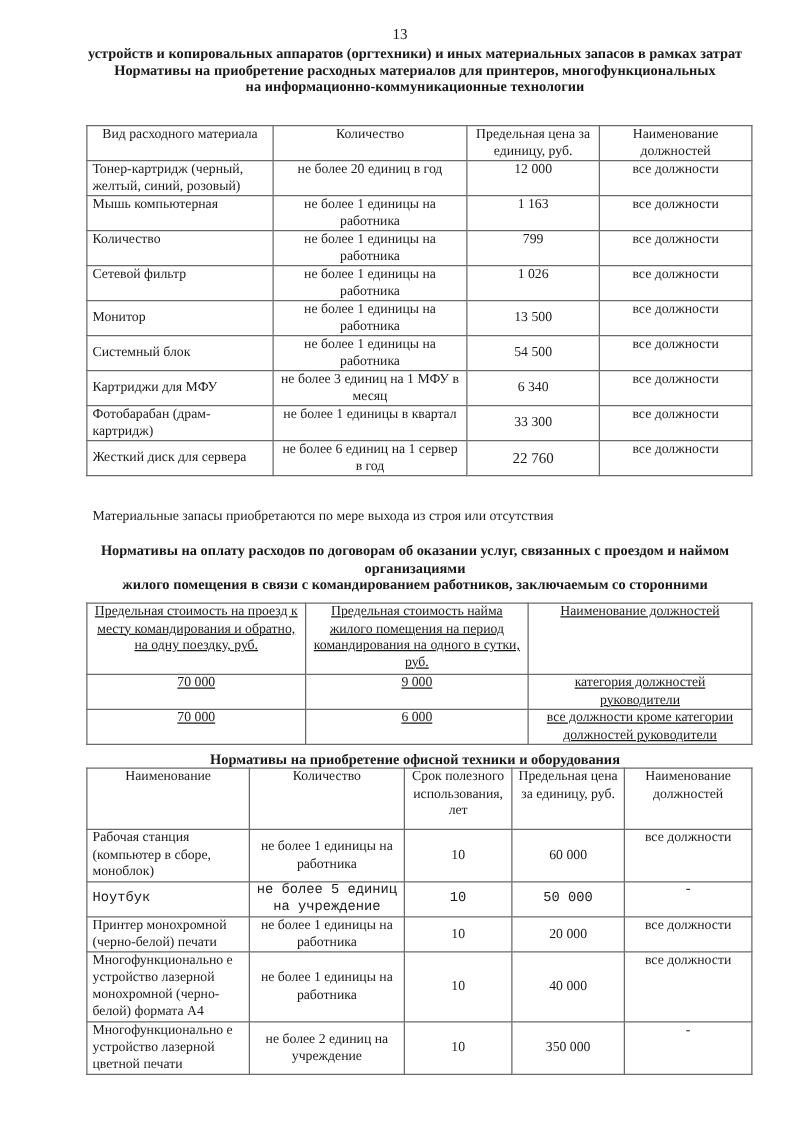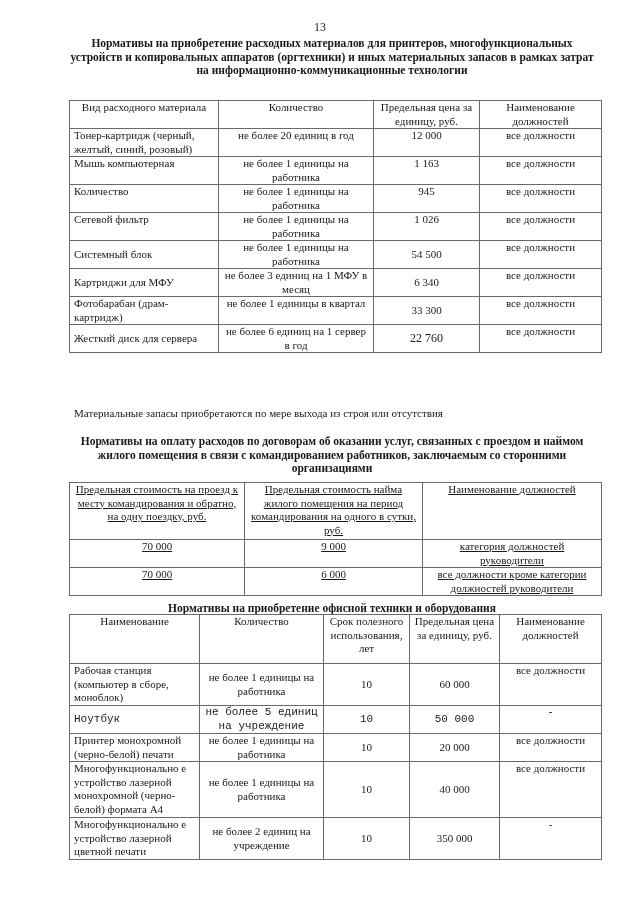--- a/index.html
+++ b/index.html
@@ -31,22 +31,22 @@
     .note {
       position: absolute; left: 74px; top: 407px; font-size: 11px;
     }
   </style>
 </head>
 <body>
 
 <div class="page-number">13</div>
 
 <div class="section-title" style="top:37px;">
+  <div style="margin-left:-8px;margin-right:-8px;">устройств и копировальных аппаратов (оргтехники) и иных материальных запасов в рамках затрат</div>
   <div>Нормативы на приобретение расходных материалов для принтеров, многофункциональных</div>
-  <div style="margin-left:-8px;margin-right:-8px;">устройств и копировальных аппаратов (оргтехники) и иных материальных запасов в рамках затрат</div>
   <div>на информационно-коммуникационные технологии</div>
 </div>
 
 <table style="left:69px; top:100px; width:532px;">
   <colgroup>
       <col style="width:149px">
       <col style="width:155px">
       <col style="width:106px">
       <col style="width:122px">
     </colgroup>
@@ -65,27 +65,33 @@
   </tr>
   <tr style="height:28px;">
     <td class="l">Мышь компьютерная</td>
     <td class="c">не более 1 единицы на работника</td>
     <td class="c">1 163</td>
     <td class="c">все должности</td>
   </tr>
   <tr style="height:28px;">
     <td class="l">Количество</td>
     <td class="c">не более 1  единицы на работника</td>
-    <td class="c">945</td>
+    <td class="c">799</td>
     <td class="c">все должности</td>
   </tr>
   <tr style="height:28px;margin-top:36px;">
     <td class="l">Сетевой фильтр</td>
     <td class="c">не более 1 единицы на работника</td>
     <td class="c">1 026</td>
+    <td class="c">все должности</td>
+  </tr>
+  <tr style="height:28px;">
+    <td class="l mid">Монитор</td>
+    <td class="c">не более 1 единицы на работника</td>
+    <td class="c mid">13 500</td>
     <td class="c">все должности</td>
   </tr>
   <tr style="height:28px;">
     <td class="l mid">Системный блок</td>
     <td class="c">не более 1 единицы на работника</td>
     <td class="c mid">54 500</td>
     <td class="c">все должности</td>
   </tr>
   <tr style="height:28px;">
     <td class="l mid">Картриджи для МФУ</td>
@@ -105,22 +111,22 @@
     <td class="c mid" style="font-size:12px;">22 760</td>
     <td class="c">все должности</td>
   </tr>
 </tbody>
   </table>
 
 <div class="note">Материальные запасы приобретаются по мере выхода из строя или отсутствия</div>
 
 <div class="section-title" style="top:435px;">
   <div>Нормативы на оплату расходов по договорам об оказании услуг, связанных с проездом и наймом</div>
+  <div>организациями</div>
   <div>жилого помещения в связи с командированием работников, заключаемым со сторонними</div>
-  <div>организациями</div>
 </div>
 
 <table style="left:69px; top:482px; width:532px;text-decoration:underline;">
   <colgroup>
       <col style="width:175px">
       <col style="width:178px">
       <col style="width:179px">
     </colgroup>
   <tbody>
       <tr style="height:57px;">

